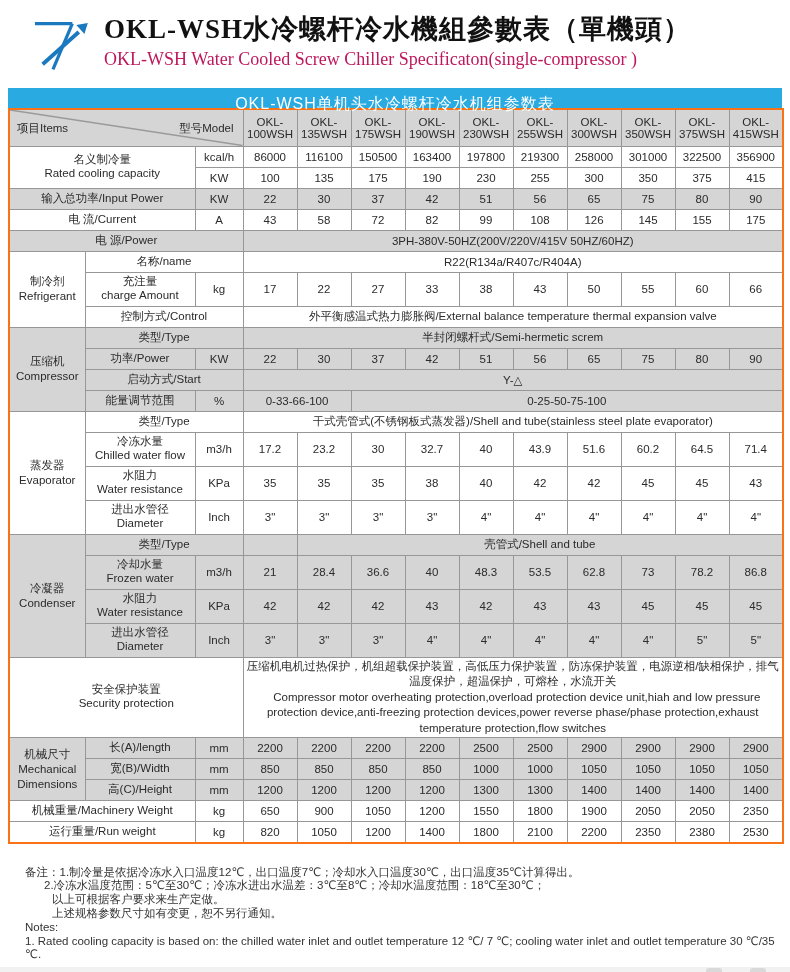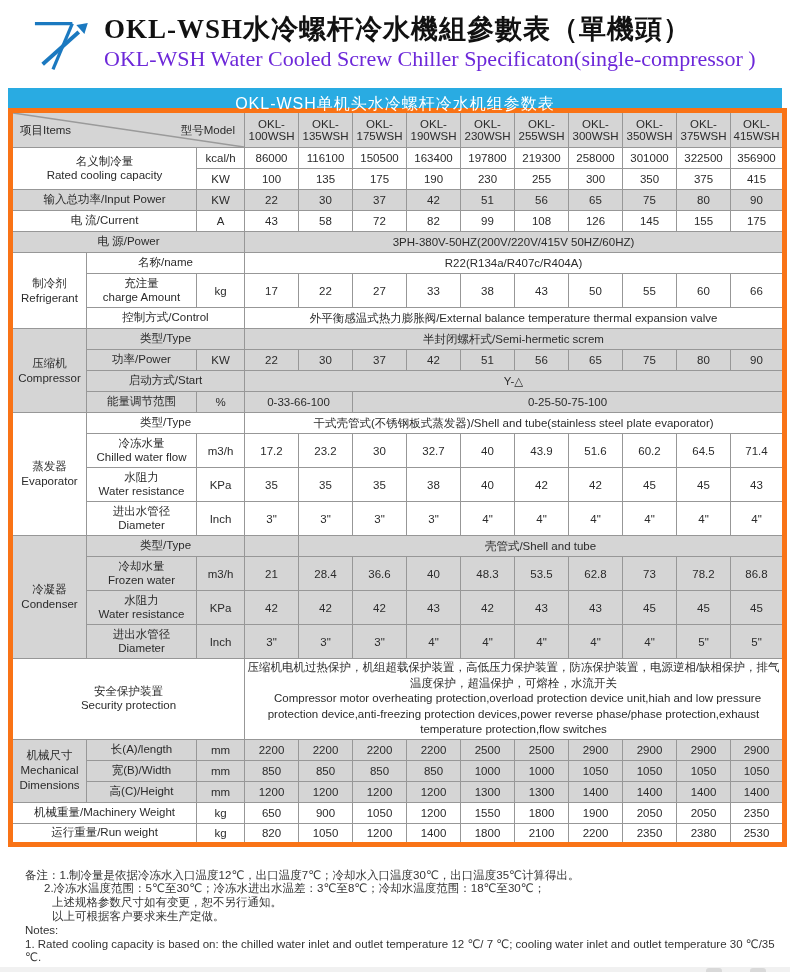--- a/index.html
+++ b/index.html
@@ -3,27 +3,27 @@
 <meta charset="utf-8">
 <style>
   html,body{margin:0;padding:0;background:#ffffff;}
   body{width:790px;height:972px;overflow:hidden;position:relative;
        font-family:"Liberation Sans","DejaVu Sans",sans-serif;color:#222;}
   
   .page-header{display:flex;align-items:flex-start;padding:12px 0 0 26px;}
   .logo{width:72px;height:58px;flex:0 0 auto;margin-top:2px;}
   .titles{margin-left:6px;font-family:Liberation Serif, serif;}
   .title-zh{font-size:27px;font-weight:600;color:#111;letter-spacing:1px;line-height:34px;}
-  .title-en{font-size:22px;color:#6d28d9;line-height:22px;margin-top:2px;}
+  .title-en{font-size:18px;color:#be185d;line-height:22px;margin-top:2px;}
   
   .table-wrap{margin:16px 0 0 8px;width:774px;}
   .caption{height:20px;line-height:32px;text-align:center;color:#fff;
            font-size:16px;letter-spacing:1px;background:#29abe2;}
   table.spec{border-collapse:collapse;width:774px;table-layout:fixed;}
-  table.spec{border:5px solid #f97316;padding-left:24px;}
+  table.spec{border:2px solid #f97316;padding-left:24px;}
   table.spec td{border:1px solid #979797;text-align:center;vertical-align:middle;
                 font-size:11.5px;color:#2b2b2b;padding:1px 2px;overflow:hidden;}
   tr.r{height:21px;}
   tr.rt{height:34px;}
   tr.hd{height:37px;}
   tr.sec{height:78px;}
   tr.g td{background:#d5d5d5;}
   td.lbl{line-height:1.2;}
   td.group{line-height:1.3;}
   td.left-cell{text-align:left;padding:3px 7px;margin-top:13px;}
@@ -427,21 +427,21 @@
           <td>2380</td>
           <td>2530</td>
         </tr>
   </tbody>
     </table>
 </div>
 
 <div class="notes">
   <div>备注：1.制冷量是依据冷冻水入口温度12℃，出口温度7℃；冷却水入口温度30℃，出口温度35℃计算得出。</div>
   <div class="ind1">2.冷冻水温度范围：5℃至30℃；冷冻水进出水温差：3℃至8℃；冷却水温度范围：18℃至30℃；</div>
+  <div class="ind2">以上可根据客户要求来生产定做。</div>
   <div class="ind2">上述规格参数尺寸如有变更，恕不另行通知。</div>
-  <div class="ind2">以上可根据客户要求来生产定做。</div>
   <div>Notes:</div>
   <div>1. Rated cooling capacity is based on: the chilled water inlet and outlet temperature 12 ℃/ 7 ℃; cooling water inlet and outlet temperature 30 ℃/35 ℃.</div>
 </div>
 
 <div class="footer-strip"></div>
 <div class="artifact a1"></div>
 <div class="artifact a2"></div>
 
 </body></html>

